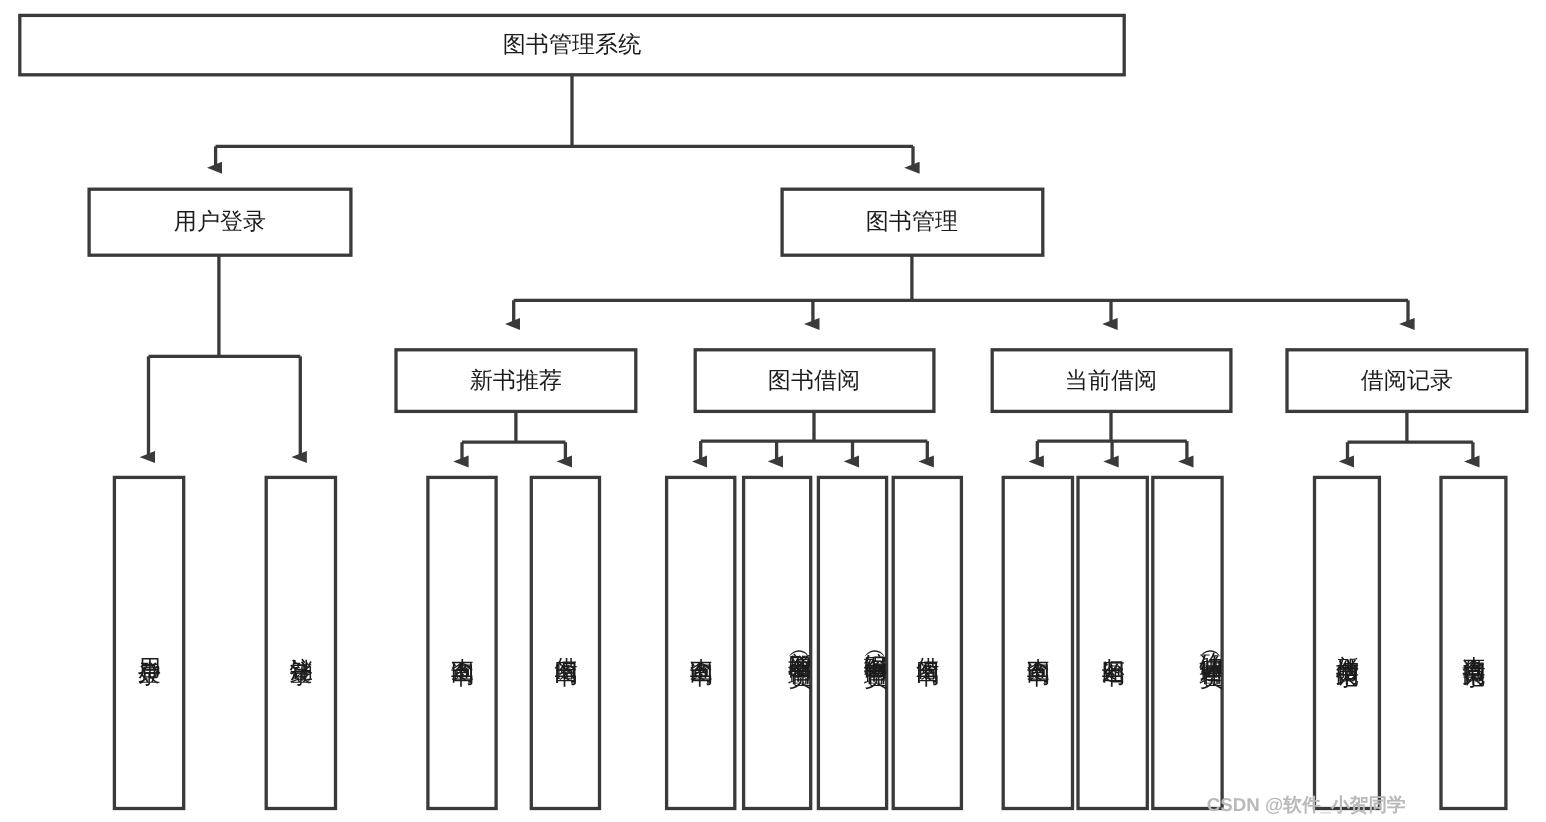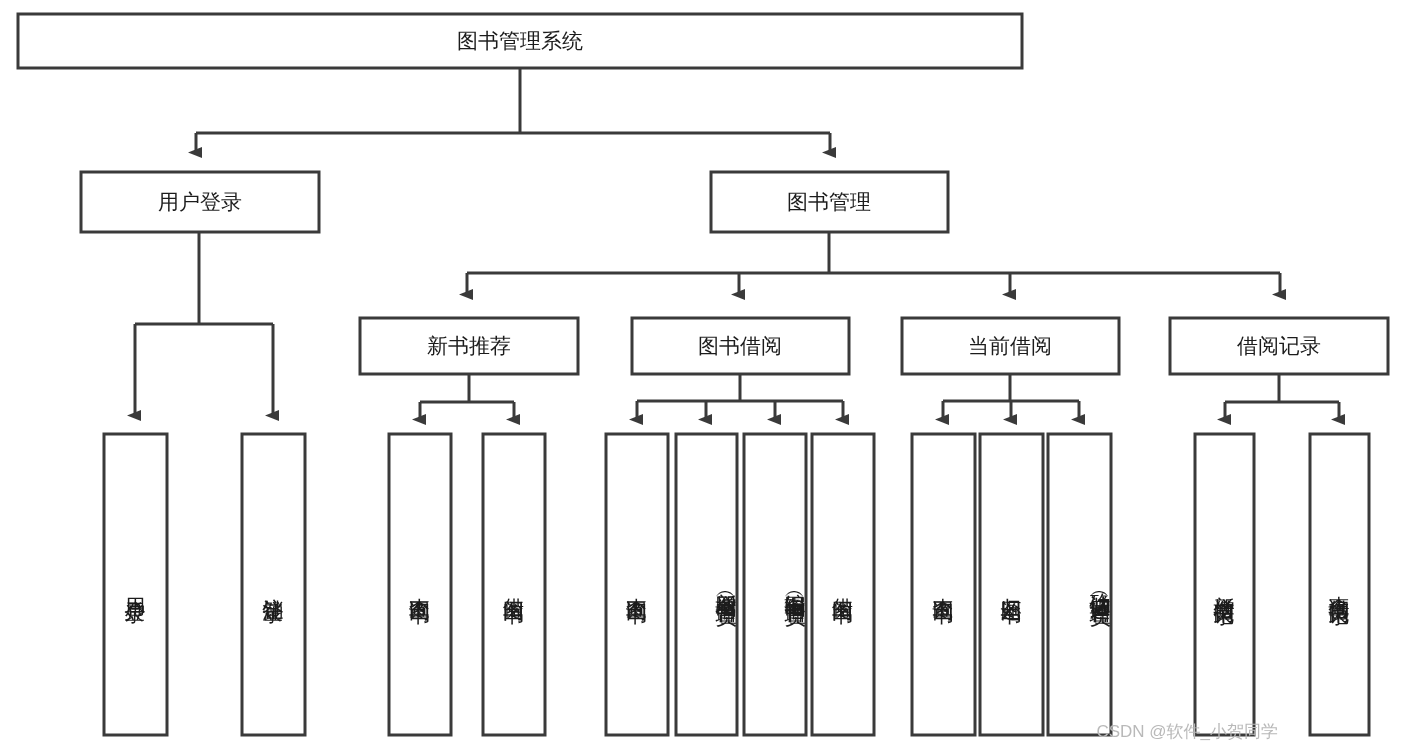--- a/index.html
+++ b/index.html
@@ -8,21 +8,21 @@
   svg#diagram{position:absolute;left:0;top:0;width:1405px;height:747px;display:block;}
   .node-rect{fill:#ffffff;stroke:#3a3a3a;stroke-width:3;}
   .conn{stroke:#3a3a3a;stroke-width:3;fill:none;}
   .arrow-head{fill:#3a3a3a;stroke:none;}
   .node-label-h{font-family:"Liberation Sans","DejaVu Sans",sans-serif;font-size:21px;fill:#1c1c1c;text-anchor:middle;dominant-baseline:middle;}
   .node-label-v{position:absolute;writing-mode:vertical-rl;text-orientation:upright;
       font-family:"Liberation Sans","DejaVu Sans",sans-serif;font-size:21px;color:#1c1c1c;
       letter-spacing:2px;line-height:1;white-space:nowrap;
       display:flex;align-items:center;justify-content:center;pointer-events:none;}
   .watermark{position:absolute;right:8px;bottom:4px;font-size:17px;color:#b9b9b9;
-      font-family:"Liberation Sans","DejaVu Sans",sans-serif;white-space:nowrap;}
+      font-family:"Liberation Sans","DejaVu Sans",sans-serif;white-space:nowrap;font-weight:bold;}
 </style>
 </head>
 <body>
 
 <div id="stage">
 
   <svg id="diagram" viewBox="0 0 1405 747">
     <defs>
       <marker id="ah" markerWidth="14" markerHeight="14" refX="5" refY="6" orient="auto" markerUnits="userSpaceOnUse">
         <path d="M0,0 L11,0 L5.5,14 Z" class="arrow-head"></path>

